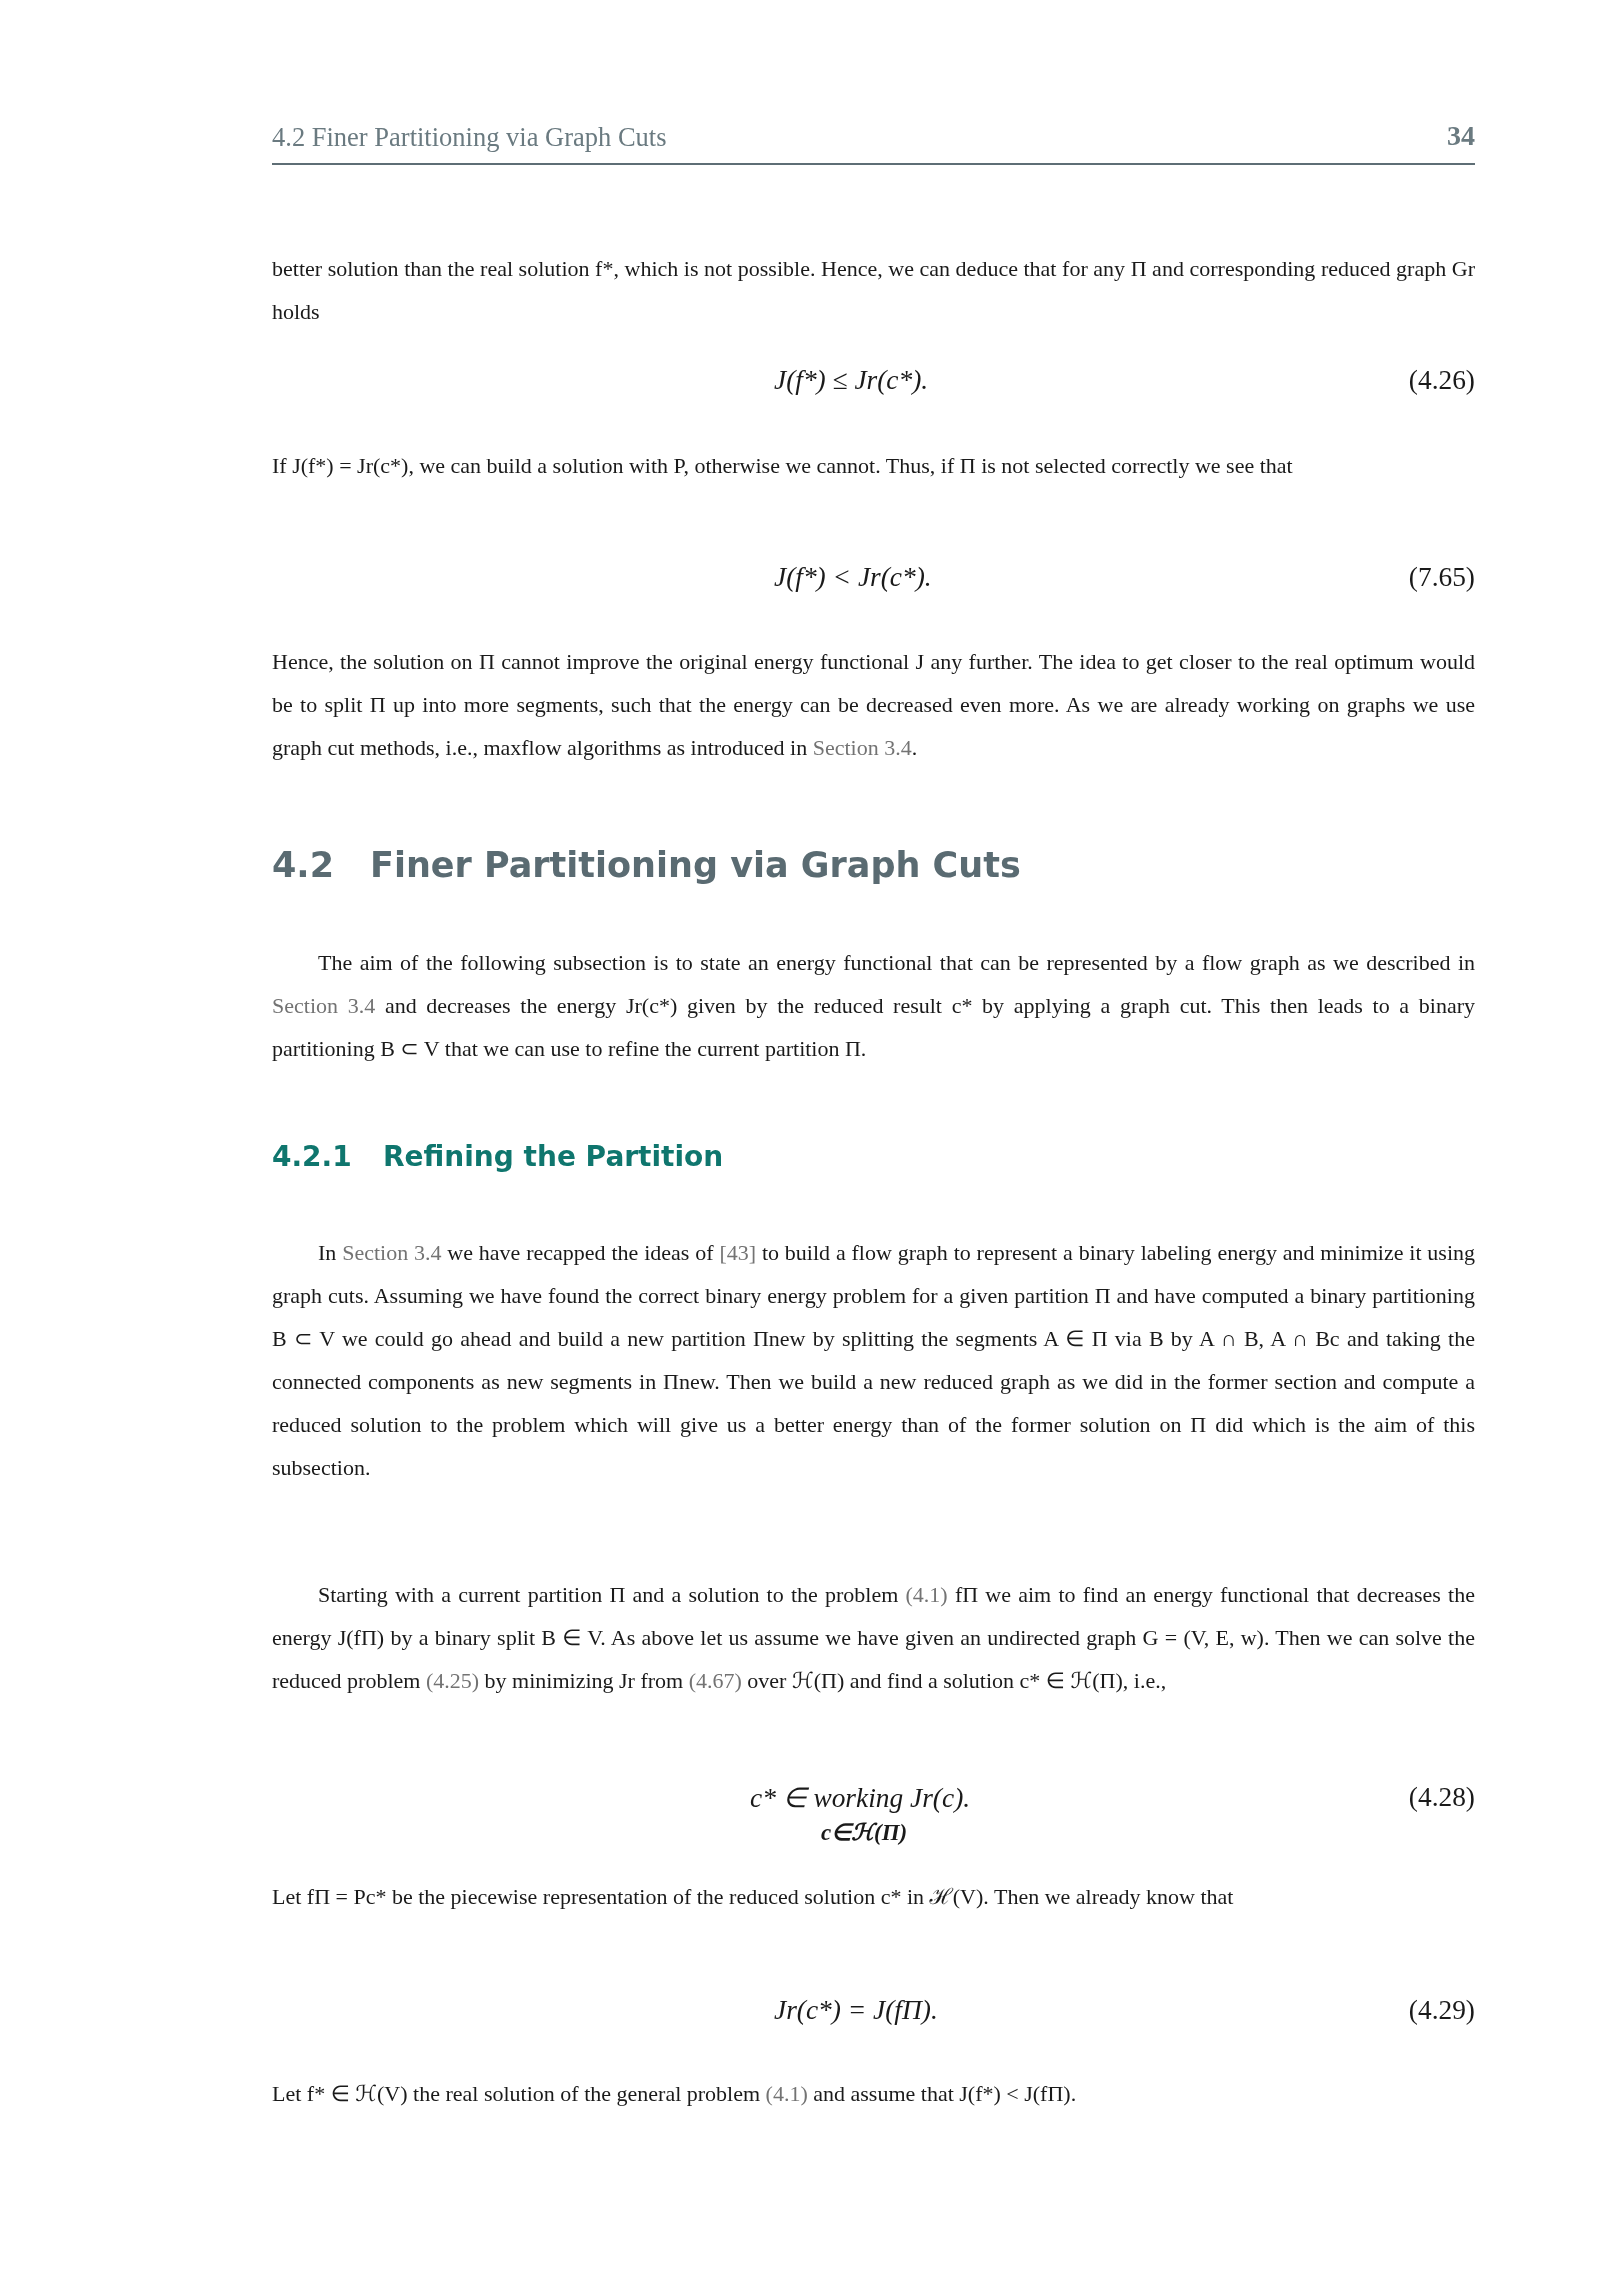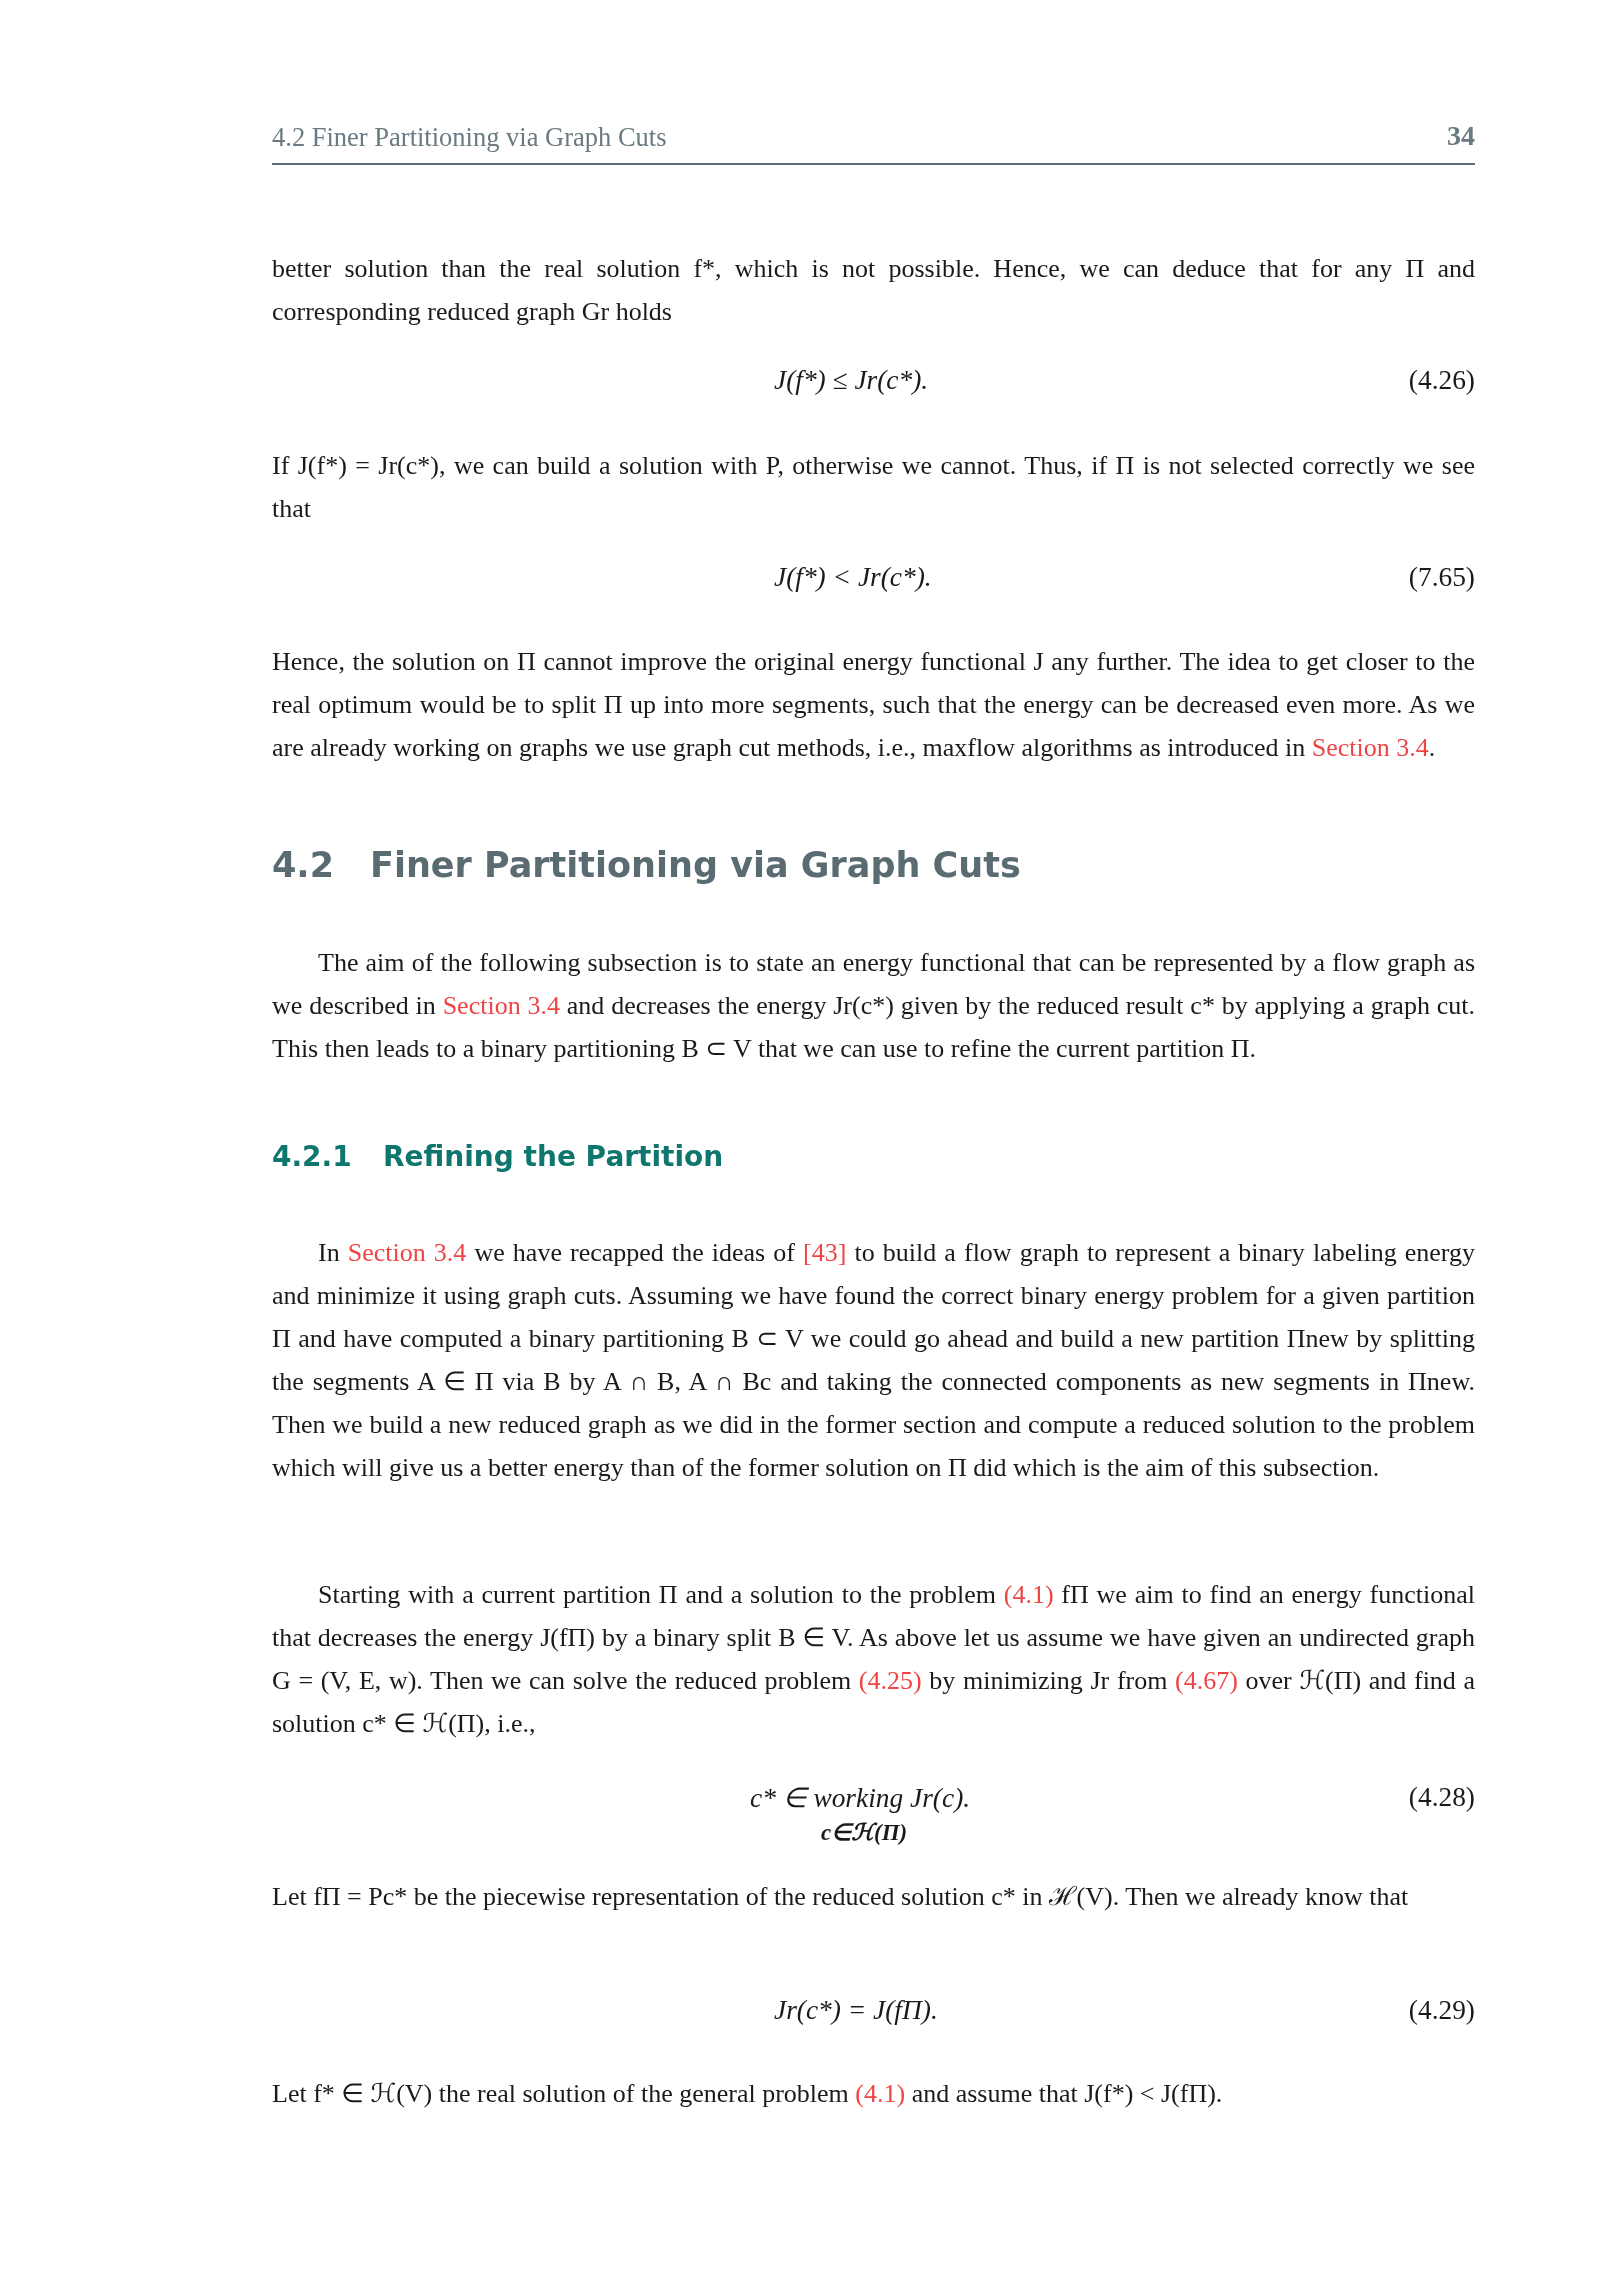--- a/index.html
+++ b/index.html
@@ -3,24 +3,24 @@
 <meta charset="utf-8">
 <style>
   html, body { margin: 0; padding: 0; background: #ffffff; }
   body { width: 1621px; height: 2293px; position: relative; overflow: hidden;
          font-family: "DejaVu Serif", "Liberation Serif", serif; color: #1a1a1a; }
   .page { position: absolute; left: 272px; top: 0; width: 1203px; }
   .running-header { position: absolute; top: 120px; left: 0; width: 1203px; height: 43px;
          border-bottom: 2px solid #5e6e75; color: #6a7a80; font-size: 26.5px; }
   .running-header .title { position: absolute; left: 0; top: 2px; font-family: "Liberation Serif", serif; }
   .running-header .pagenum { position: absolute; right: 0; top: 0; font-weight: bold; font-size: 28px; font-family: "Liberation Serif", serif; }
-  .para { position: absolute; left: 0; width: 1203px; font-size: 26px; line-height: 43px;
+  .para { position: absolute; left: 0; width: 1203px; font-size: 22px; line-height: 43px;
           text-align: justify; font-family: "Liberation Serif", serif; }
   .indent { text-indent: 46px; }
-  .link { color: #ef4444; }
+  .link { color: #737373; }
   .eq { position: absolute; left: 0; width: 1203px; height: 43px; font-size: 27.4px;
         font-family: "Liberation Serif", serif; }
   .eq .expr { position: absolute; font-style: italic; }
   .eq .num { position: absolute; right: 0; top: 0; font-style: normal; }
   .h2 { position: absolute; left: 0; font-family: "DejaVu Sans", sans-serif; font-weight: bold;
         color: #5a6b72; font-size: 35px; }
   .h2 .secnum { display: inline-block; width: 98px; }
   .h3 { position: absolute; left: 0; font-family: "DejaVu Sans", sans-serif; font-weight: bold;
         color: #0f766e; font-size: 28px; }
   .h3 .secnum { display: inline-block; width: 111px; }

